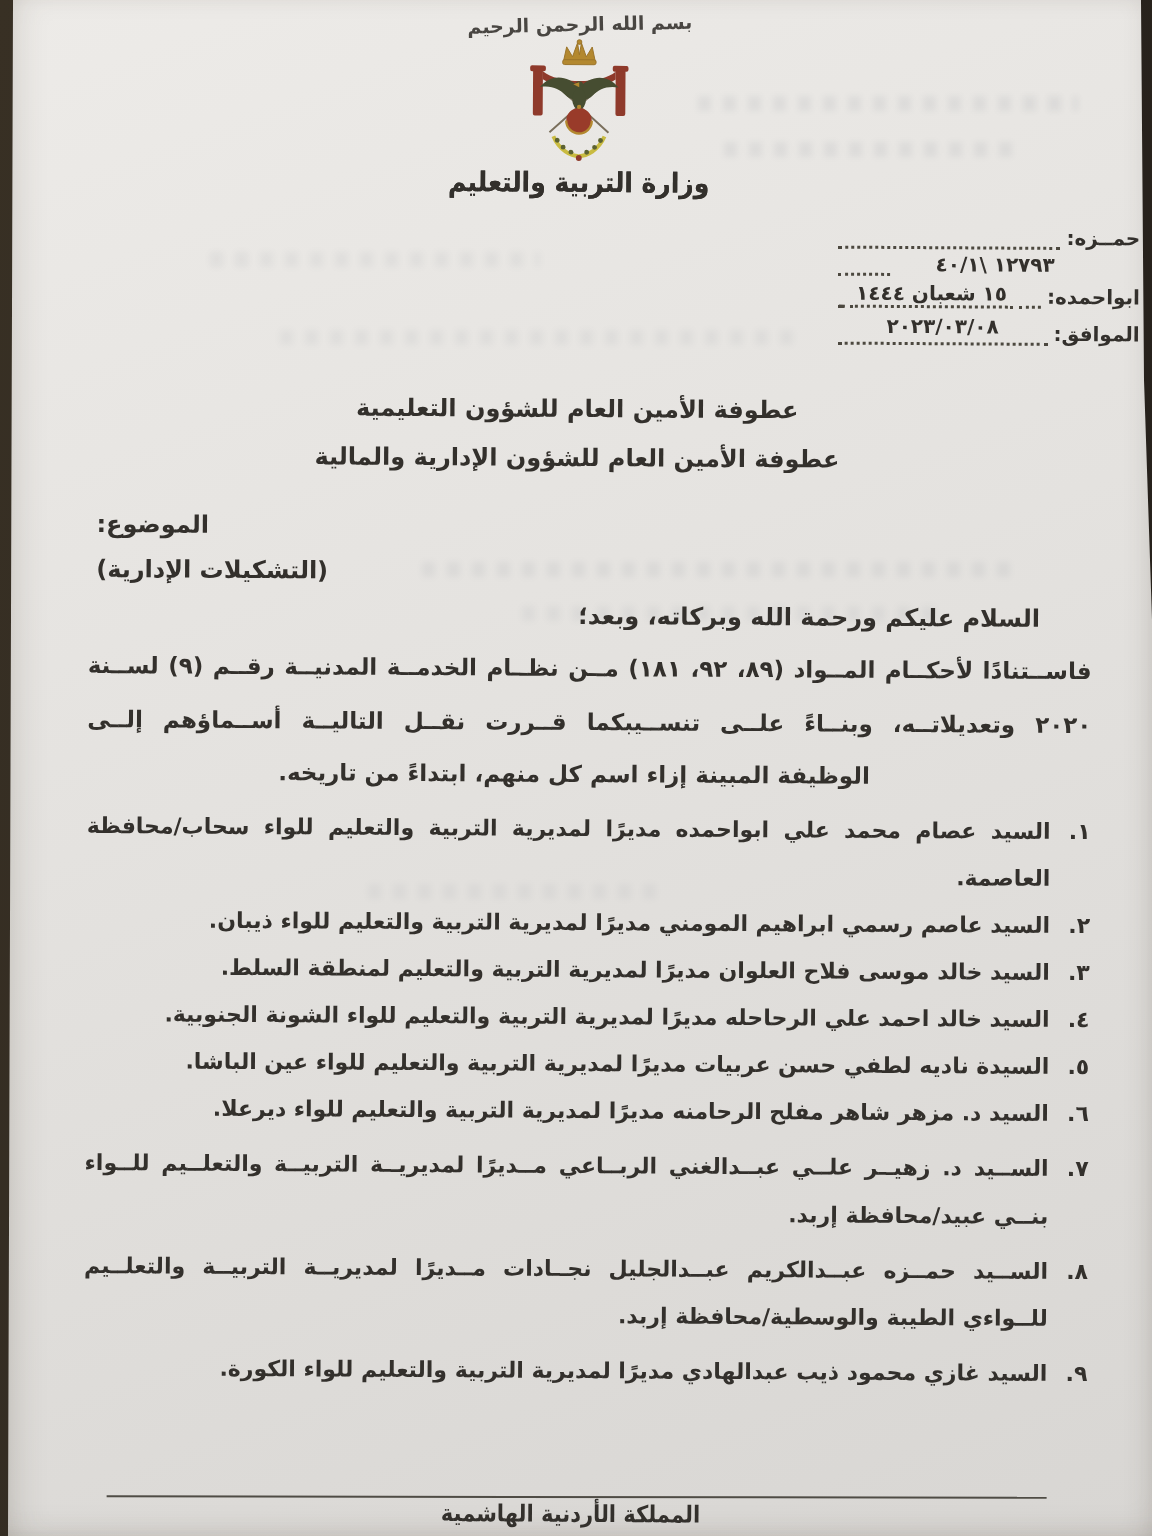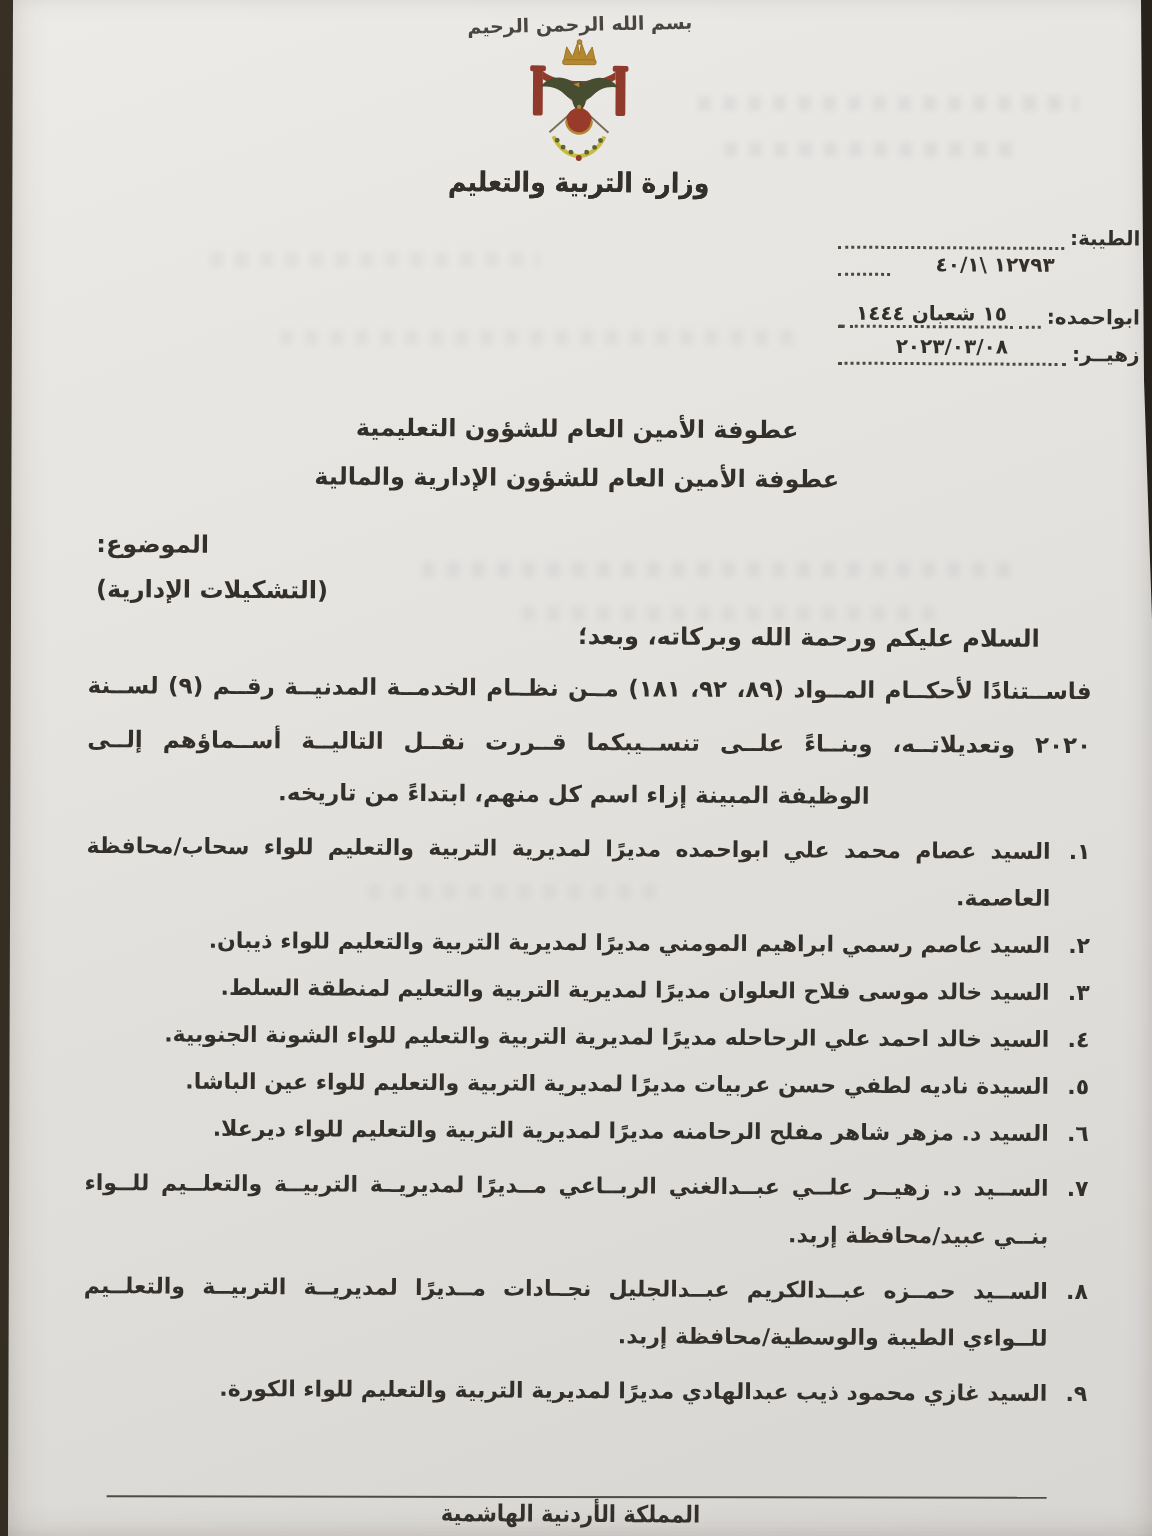--- a/index.html
+++ b/index.html
@@ -43,21 +43,21 @@
   .meta .row{display:flex;align-items:flex-end;gap:6px;}
   .meta .label{white-space:nowrap;}
   .dots{border-bottom:3px dotted #4c483f;height:1.05em;}
   .fill{flex:1;}
   .rownum{display:flex;align-items:center;margin-top:3px;}
   .rownum .spacer{width:40px;}
   .rownum .val{flex:1;text-align:center;direction:ltr;unicode-bidi:embed;letter-spacing:2px;}
   .rownum .dots{width:52px;}
   .rowdate{margin-top:5px;}
   .rowdate .d1{width:22px;}
-  .rowdate .valline{border-bottom:3px dotted #4c483f;padding:0 6px;white-space:nowrap;margin-top:20px;}
+  .rowdate .valline{border-bottom:3px dotted #4c483f;padding:0 6px;white-space:nowrap;}
   .rowagreed{margin-top:6px;}
   .stack{flex:1;display:flex;flex-direction:column;}
   .stack .val{text-align:center;direction:ltr;unicode-bidi:embed;letter-spacing:2px;}
   .stack .dots{width:100%;height:4px;}
 
   .addressees{margin-top:42px;text-align:center;font-size:24px;font-weight:700;line-height:2.05;}
   .subject{margin-top:22px;text-align:left;padding-left:96px;font-size:24px;font-weight:700;line-height:1.85;}
   .salutation{margin-top:8px;text-align:right;padding-right:112px;font-size:24px;font-weight:700;}
 
   .main{padding:6px 60px 0 88px;}
@@ -129,36 +129,36 @@
           <circle cx="76" cy="111" r="2.5"></circle>
           <circle cx="68" cy="116" r="2.5"></circle>
       </g>
       <circle cx="60" cy="122" r="3" fill="#8f3a2b"></circle>
     </svg>
 
     <div class="ministry">وزارة التربية والتعليم</div>
 
     <div class="meta">
       <div class="row">
-        <span class="label">الطيبة:</span>
+        <span class="label">حمــزه:</span>
         <span class="dots fill"></span>
       </div>
       <div class="rownum">
         <span class="spacer"></span>
         <span class="val">١٢٧٩٣ \٤٠/١</span>
         <span class="dots"></span>
       </div>
       <div class="row rowdate">
         <span class="label">ابواحمده:</span>
         <span class="dots d1"></span>
         <span class="valline">١٥ شعبان ١٤٤٤</span>
         <span class="dots fill"></span>
       </div>
       <div class="row rowagreed">
-        <span class="label">زهيــر:</span>
+        <span class="label">الموافق:</span>
         <span class="stack">
           <span class="val">٢٠٢٣/٠٣/٠٨</span>
           <span class="dots"></span>
         </span>
       </div>
     </div>
 
     <div class="addressees">
       <div>عطوفة الأمين العام للشؤون التعليمية</div>
       <div>عطوفة الأمين العام للشؤون الإدارية والمالية</div>

